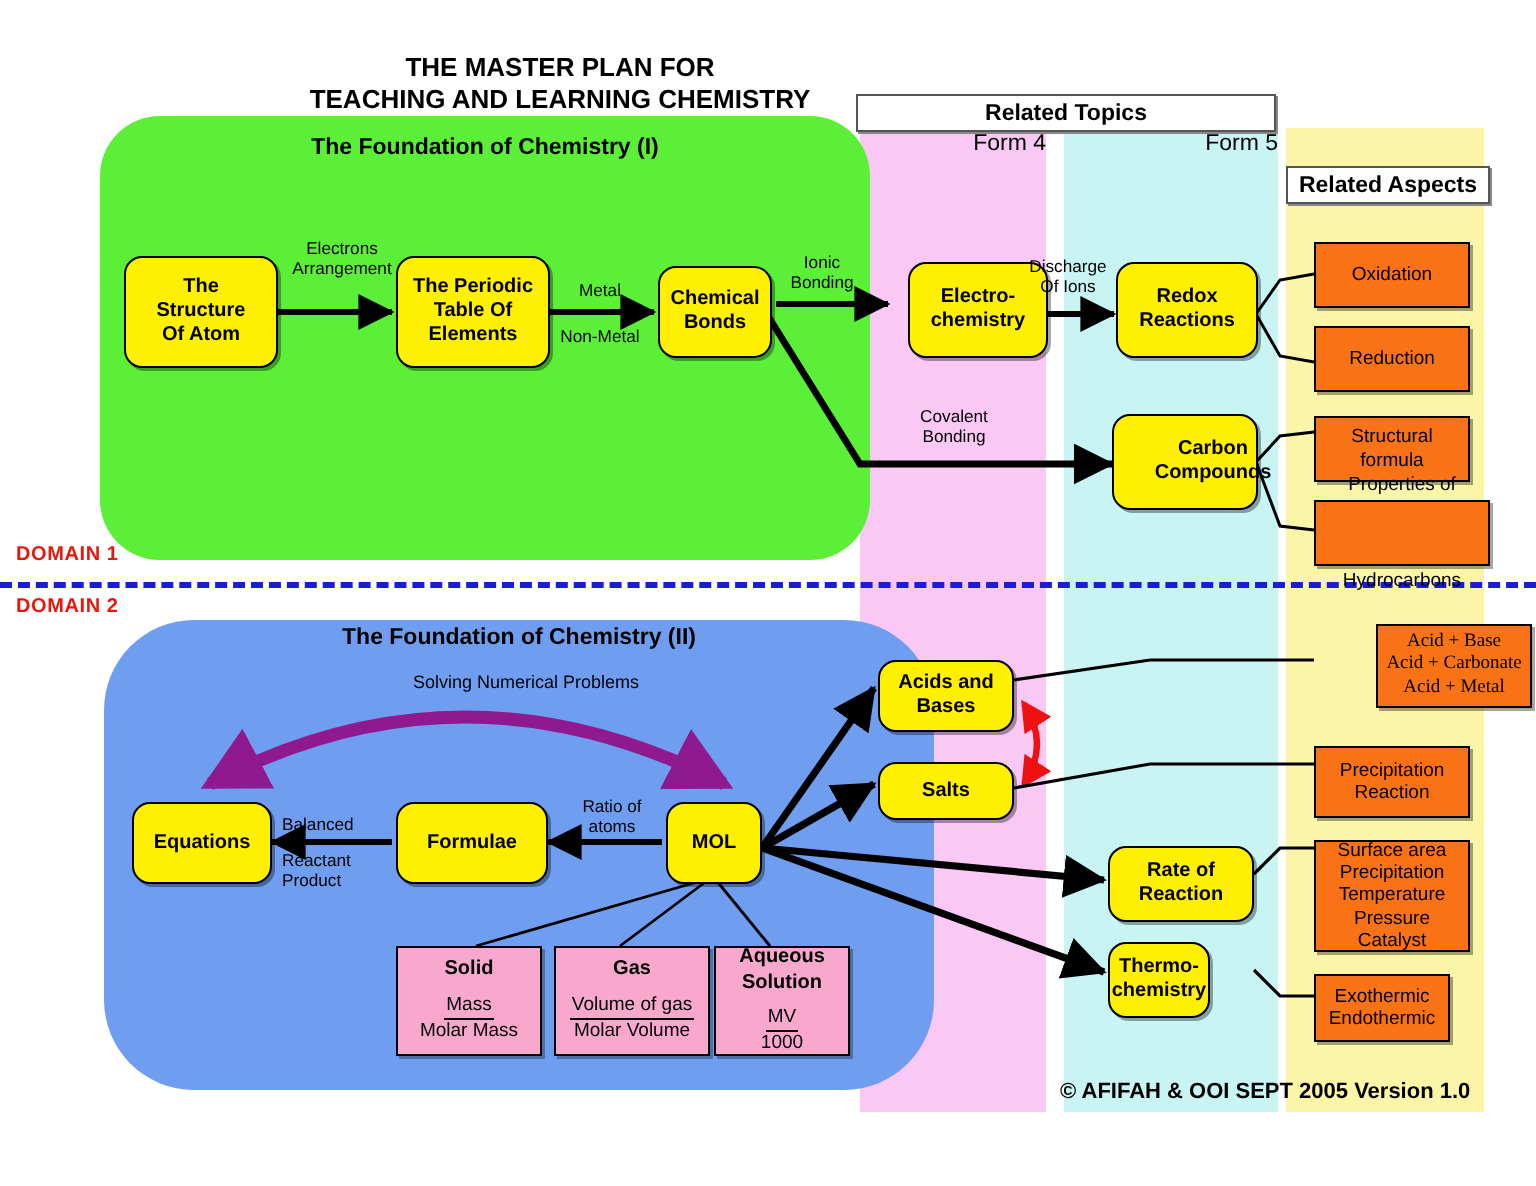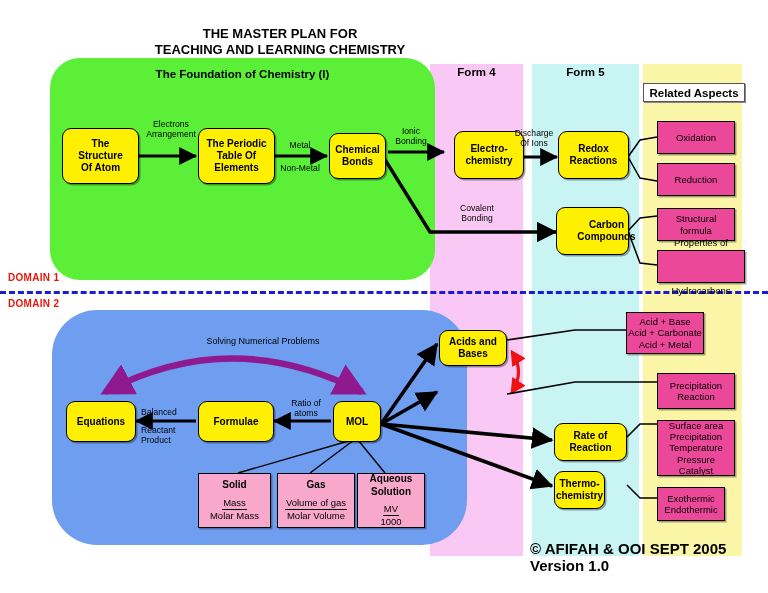--- a/index.html
+++ b/index.html
@@ -15,22 +15,22 @@
   .band-cyan{left:532px;top:64px;width:107px;height:492px;background:#c8f4f4;}
   .band-yellow{left:643px;top:64px;width:99px;height:492px;background:#fbf5a8;}
 
   
   .plate{position:absolute;background:#fff;border:1.5px solid #555;
          box-shadow:1px 1px 0 #888;display:flex;align-items:center;justify-content:center;
          font-size:11.5px;font-weight:bold;color:#000;}
   #plate-related-topics{left:428px;top:47px;width:208px;height:17px;}
   #plate-related-aspects{left:643px;top:47px;width:100px;height:17px;margin-top:36px;}
 
-  .colhdr{position:absolute;font-size:11.5px;font-weight:bold;color:#000;
-          text-align:center;}
+  .colhdr{position:absolute;font-size:11.5px;font-weight:normal;color:#000;
+          text-align:right;}
   #hdr-form4{left:430px;top:66px;width:93px;}
   #hdr-form5{left:532px;top:66px;width:107px;}
 
   
   #green-region{left:50px;top:58px;width:385px;height:222px;background:#5bf037;
                 border-radius:30px;}
   #blue-region{left:52px;top:310px;width:415px;height:235px;background:#6f9ef0;
                border-radius:45px;}
   .region-title{position:absolute;font-size:11.5px;font-weight:bold;color:#000;
                 text-align:center;}
@@ -44,67 +44,69 @@
   #domain2-label{left:8px;top:298px;}
   #domain-divider{left:0px;top:291px;width:768px;height:0;
         border-top:3px dashed #1b1bd8;}
 
   
   .node{position:absolute;box-sizing:border-box;display:flex;flex-direction:column;
         align-items:center;justify-content:center;text-align:center;}
   .node-yellow{background:#ffef00;border:1.6px solid #000;border-radius:9px;
                font-size:10px;font-weight:bold;color:#000;line-height:1.18;
                box-shadow:1.5px 1.5px 0 rgba(0,0,0,.35);}
-  .node-green{background:#ec4899;border:1.6px solid #000;border-radius:0;
+  .node-green{background:#f97316;border:1.6px solid #000;border-radius:0;
               font-size:9.5px;font-weight:normal;color:#000;line-height:1.2;
               box-shadow:1.5px 1.5px 0 rgba(0,0,0,.35);}
   .node-pink{background:#f9a8cd;border:1.4px solid #000;border-radius:0;
              font-size:9.5px;color:#000;line-height:1.25;
              box-shadow:1.5px 1.5px 0 rgba(0,0,0,.3);}
   .node-pink .pt{font-weight:bold;font-size:10px;}
   .node-pink .frac{margin-top:5px;}
   .node-pink .frac .num{border-bottom:1.2px solid #000;display:inline-block;padding:0 1px;}
 
   
   .elabel{position:absolute;font-size:8.6px;color:#000;line-height:1.22;
           text-align:center;white-space:pre-line;}
 
   
   #wires{position:absolute;left:0;top:0;width:768px;height:593px;
          pointer-events:none;}
 
   
-  #copyright{position:absolute;left:530px;top:540px;font-size:15px;
+  #copyright{position:absolute;left:530px;top:540px;font-size:11px;
              font-weight:bold;color:#000;}
 
   
   #main-title{position:absolute;left:90px;top:26px;width:380px;text-align:center;
               font-size:13px;font-weight:bold;color:#000;line-height:1.25;
               white-space:pre-line;}
 </style>
 </head>
 <body>
 
 <div id="stage">
 
   <div class="band band-pink abs"></div>
   <div class="band band-cyan abs"></div>
   <div class="band band-yellow abs"></div>
 
   <div id="main-title">THE MASTER PLAN FOR
 TEACHING AND LEARNING CHEMISTRY</div>
 
+  <div class="plate" id="plate-related-topics">Related Topics</div>
   <div class="plate" id="plate-related-aspects">Related Aspects</div>
   <div class="colhdr" id="hdr-form4">Form 4</div>
   <div class="colhdr" id="hdr-form5">Form 5</div>
 
   <div class="abs" id="green-region"></div>
   <div class="region-title" id="green-title">The Foundation of Chemistry (I)</div>
 
   <div class="abs" id="blue-region"></div>
+  <div class="region-title" id="blue-title">The Foundation of Chemistry (II)</div>
 
   <div class="abs" id="domain-divider"></div>
   <div class="domain-label" id="domain1-label">DOMAIN 1</div>
   <div class="domain-label" id="domain2-label">DOMAIN 2</div>
 
   <svg id="wires" viewBox="0 0 768 593" xmlns="http://www.w3.org/2000/svg">
     <defs>
       <marker id="ah" markerWidth="7" markerHeight="7" refX="5.6" refY="3" orient="auto" markerUnits="strokeWidth">
         <path d="M0,0 L6,3 L0,6 z" fill="#000"></path>
       </marker>
@@ -225,20 +227,23 @@
     <span>Formulae</span>
   </div>
   <div class="node node-yellow" style="left:333px;top:401px;width:48px;height:41px;">
     <span>MOL</span>
   </div>
 
   <div class="node node-yellow" style="left:439px;top:330px;width:68px;height:36px;">
     <span>Acids and</span>
     <span>Bases</span>
   </div>
+  <div class="node node-yellow" style="left:439px;top:381px;width:68px;height:29px;">
+    <span>Salts</span>
+  </div>
   <div class="node node-yellow" style="left:554px;top:423px;width:73px;height:38px;">
     <span>Rate of</span>
     <span>Reaction</span>
   </div>
   <div class="node node-yellow" style="left:554px;top:471px;width:51px;height:38px;">
     <span>Thermo-</span>
     <span>chemistry</span>
   </div>
 
   <div class="elabel" style="left:158px;top:336px;width:210px;font-size:9px;">Solving Numerical Problems</div>
@@ -266,21 +271,21 @@
 
   <div class="node node-pink" style="left:357px;top:473px;width:68px;height:55px;">
     <span class="pt" style="white-space:pre-line;">Aqueous
 Solution</span>
     <span class="frac">
       <span class="num">MV</span><br>
       <span>1000</span>
     </span>
   </div>
 
-  <div class="node node-green" style="left:626px;top:312px;width:78px;height:42px;">
+  <div class="node node-green" style="left:688px;top:312px;width:78px;height:42px;font-family:Liberation Serif, serif;">
     <span>Acid + Base</span>
     <span>Acid + Carbonate</span>
     <span>Acid + Metal</span>
   </div>
   <div class="node node-green" style="left:657px;top:373px;width:78px;height:36px;">
     <span>Precipitation</span>
     <span>Reaction</span>
   </div>
   <div class="node node-green" style="left:657px;top:420px;width:78px;height:56px;text-align:center;">
     <span>Surface area</span>

